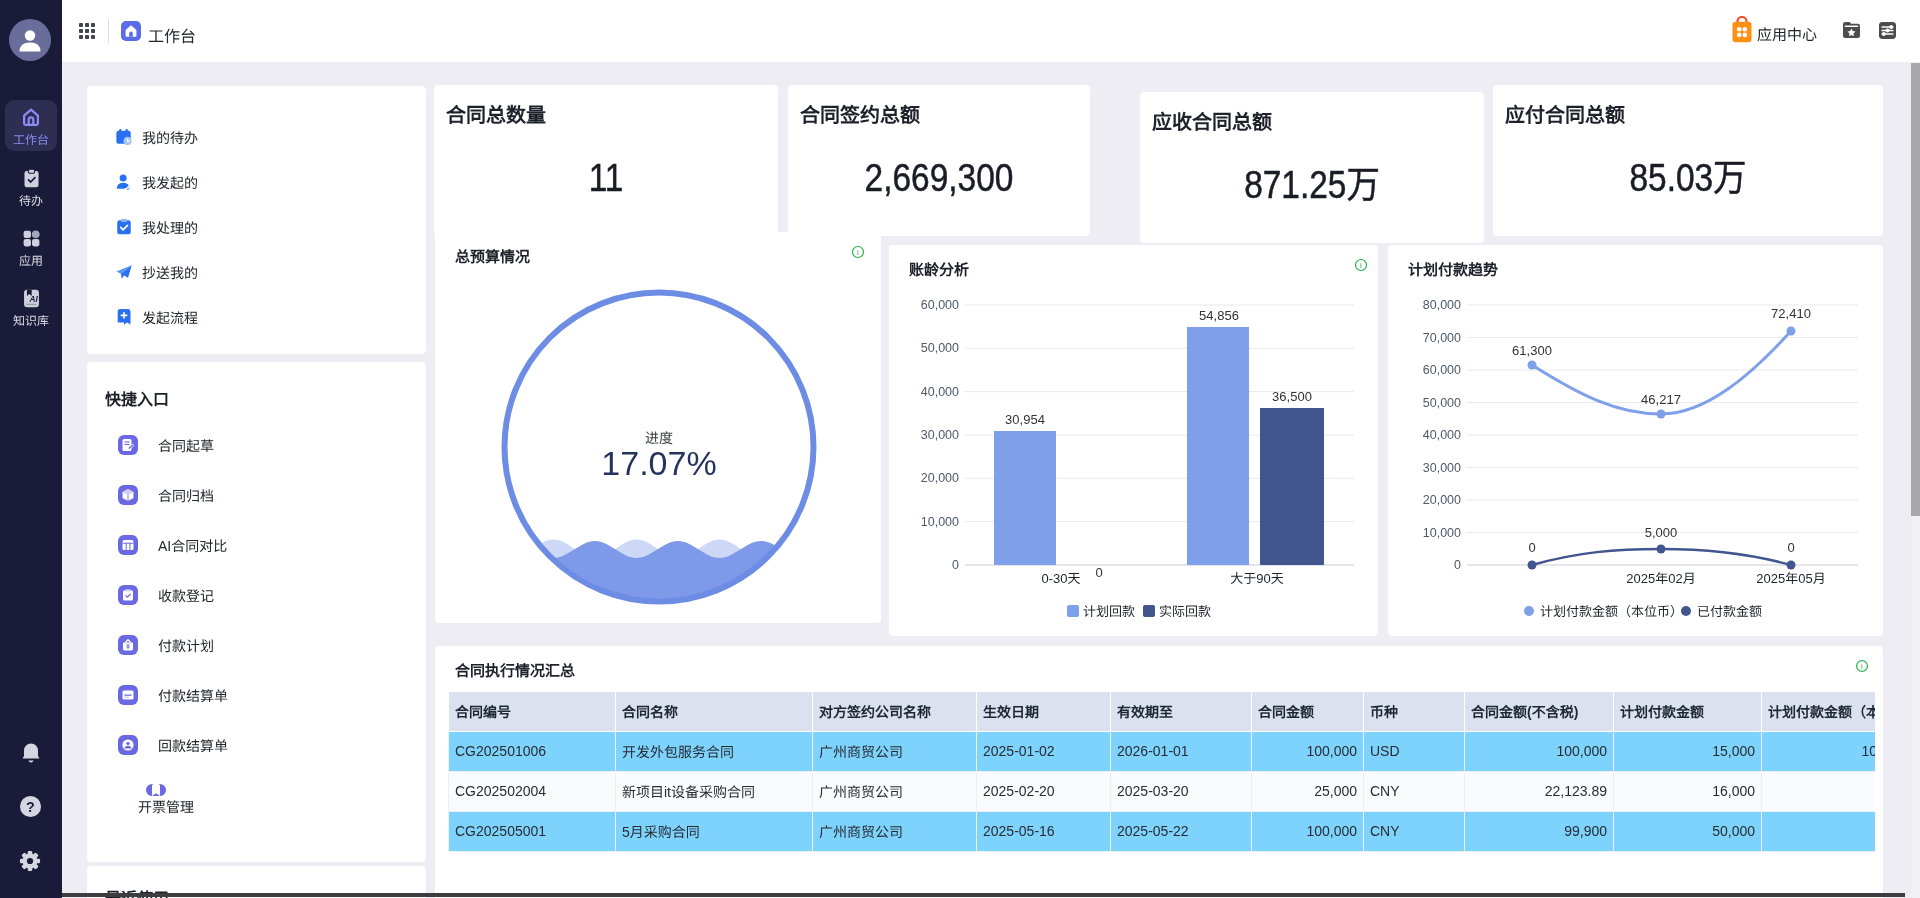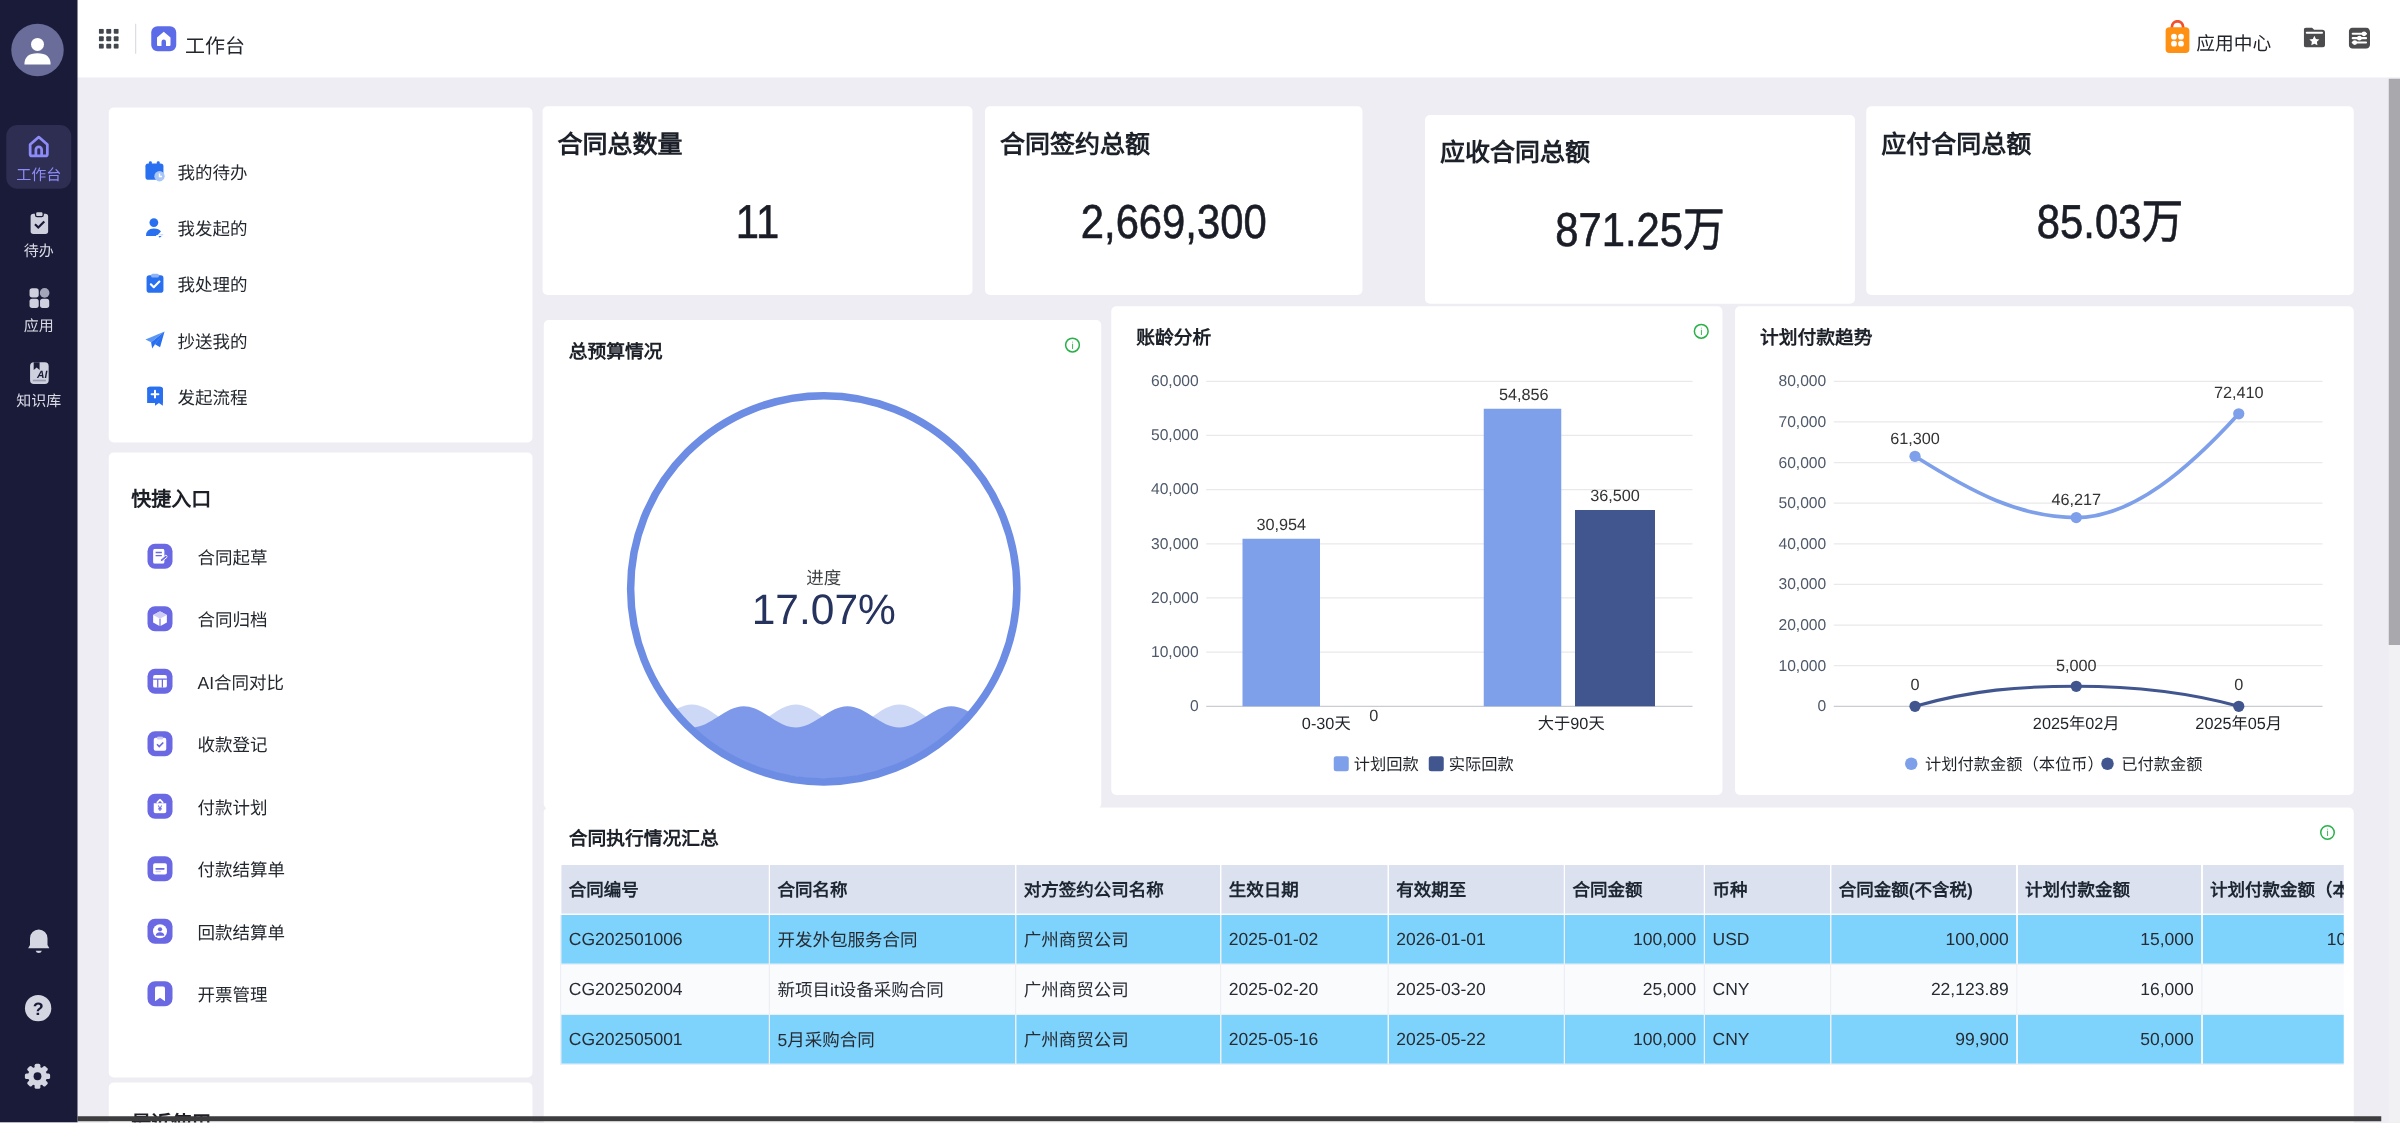--- a/index.html
+++ b/index.html
@@ -30,21 +30,21 @@
   .quick-item .mi-text { margin-left:20px; font-size:14px; color:#23272e; }
   .panel-title { position:absolute; left:18px; font-size:16px; font-weight:bold; color:#1c1f26; }
   
   .stat-title { position:absolute; left:12px; top:14px; font-size:20px; font-weight:bold; color:#1d2129; }
   #stat1 { left:434px; top:85px; width:344px; height:151px; }
   #stat2 { left:788px; top:85px; width:302px; height:151px; }
   #stat3 { left:1140px; top:72px; width:344px; height:151px;margin-top:20px; }
   #stat4 { left:1493px; top:85px; width:390px; height:151px; }
   .stat-num-wrap { position:absolute; left:0; top:71px; width:100%; text-align:center; font-size:38px; line-height:44px; color:#1a1d26; transform:scaleX(0.88); -webkit-text-stroke:0.5px #1a1d26; }
   
-  #chart1 { left:435px; top:256px; width:446px; height:391px; }
+  #chart1 { left:435px; top:232px; width:446px; height:391px; }
   #chart2 { left:889px; top:245px; width:489px; height:391px; }
   #chart3 { left:1388px; top:245px; width:495px; height:391px; }
   .chart-title { position:absolute; left:20px; top:13px; font-size:15px; font-weight:bold; color:#1d2129; }
   
   #tablecard { left:435px; top:646px; width:1448px; height:300px; }
   #tablecard .tc-title { position:absolute; left:20px; top:13px; font-size:15px; font-weight:bold; color:#1d2129; }
   .tbl { position:absolute; left:13px; top:46px; width:1423px; border-collapse:collapse; table-layout:fixed; font-size:14px; }
   .tbl th { background:#dce1f0; font-weight:bold; color:#1d2633; text-align:left; height:39px; padding:0 6px; border:1px solid #fff; border-top:none; white-space:nowrap; overflow:hidden; }
   .tbl td { height:40px; padding:0 6px; color:#272b33; border:1px solid #edeff5; border-top:none; white-space:nowrap; overflow:hidden; background:#7dd3fc; }
   .tbl tr.odd td { background:#fafbfd; }
@@ -292,21 +292,21 @@
   <div class="quick-item" style="top:372px;">
     <div class="qi-ic">
         <svg width="12" height="12" viewBox="0 0 12 12">
           <circle cx="6" cy="6" r="5.6" fill="#fff"></circle>
           <circle cx="6" cy="4.4" r="1.7" fill="#6b68e3"></circle>
           <path d="M2.6 9.6 Q2.6 6.8 6 6.8 Q9.4 6.8 9.4 9.6 Z" fill="#6b68e3"></path>
         </svg>
       </div>
     <span class="mi-text">回款结算单</span>
   </div>
-  <div class="quick-item" style="top:422px;">
+  <div class="quick-item" style="top:422px;flex-direction:column;">
     <div class="qi-ic">
         <svg width="12" height="12" viewBox="0 0 12 12">
           <path d="M2 1.8 A1.8 1.8 0 0 1 3.8 0 h4.4 A1.8 1.8 0 0 1 10 1.8 V12 L6 9.2 L2 12 Z" fill="#fff"></path>
         </svg>
       </div>
     <span class="mi-text">开票管理</span>
   </div>
 </div>
 <div class="card" id="panel3">
   <div class="panel-title" style="top:19px;">最近使用</div>

